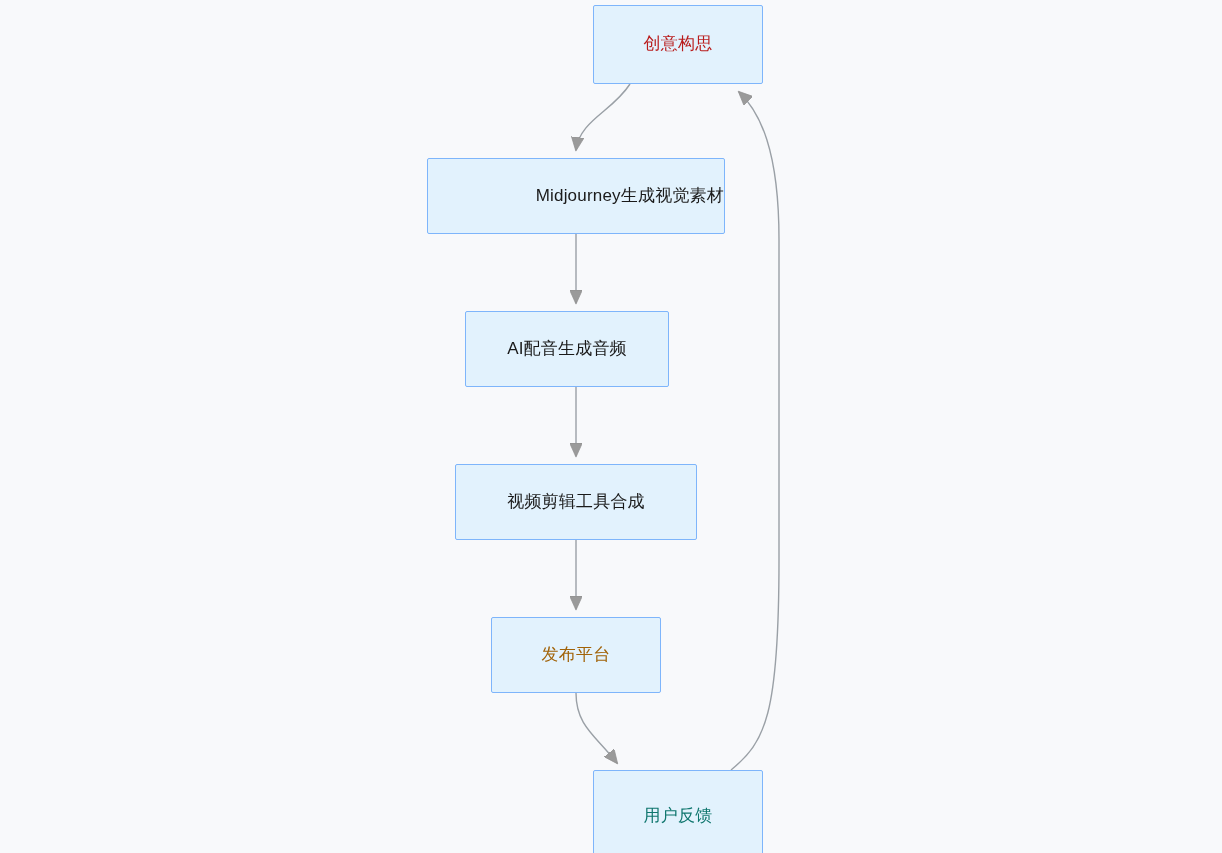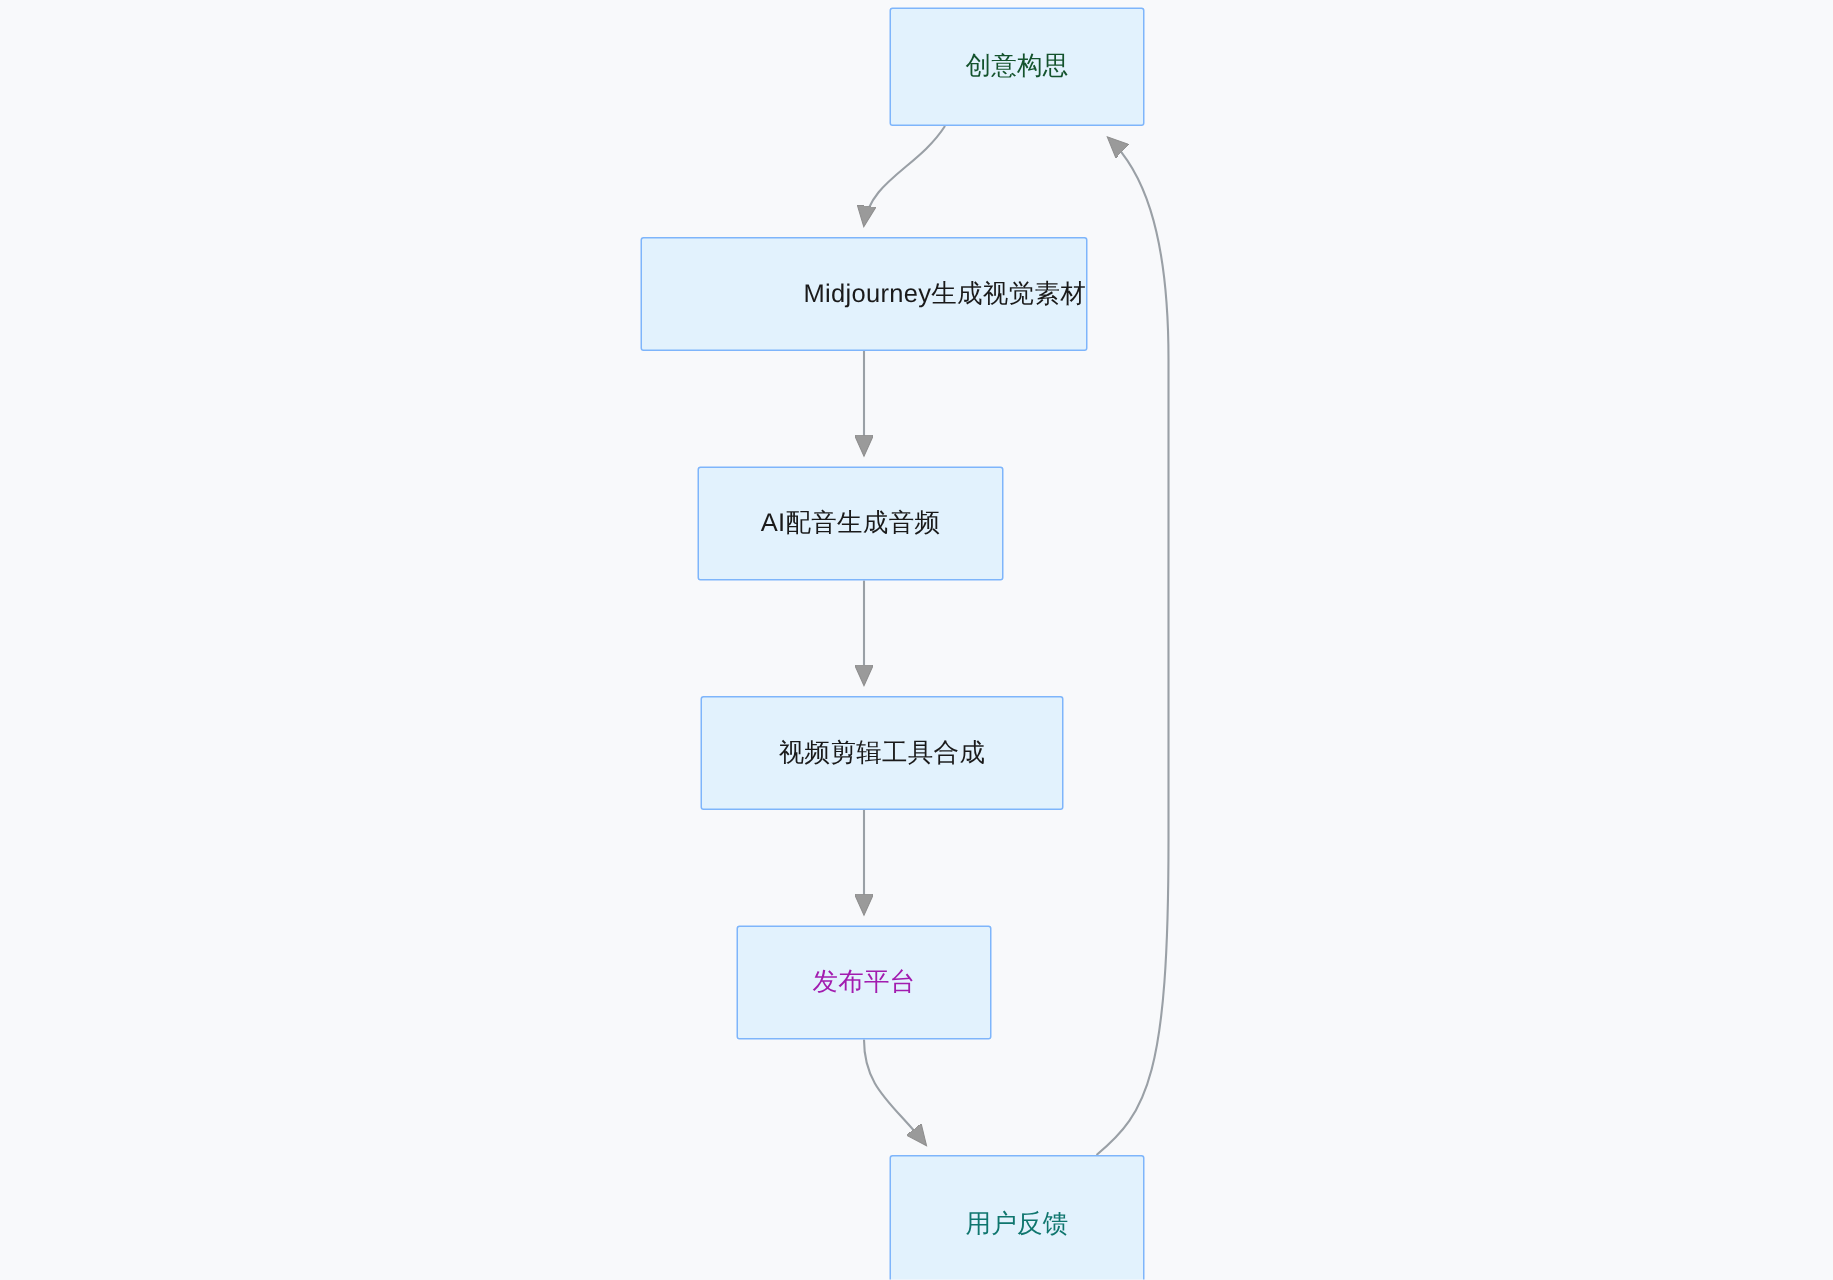--- a/index.html
+++ b/index.html
@@ -62,33 +62,33 @@
         <path d="M 630,84 C 612,112 580,120 576,150" fill="none" stroke="#9aa0a6" stroke-width="1.4" marker-end="url(#arrowhead)"></path>
         <path d="M 576,234 L 576,303" fill="none" stroke="#9aa0a6" stroke-width="1.4" marker-end="url(#arrowhead)"></path>
         <path d="M 576,387 L 576,456" fill="none" stroke="#9aa0a6" stroke-width="1.4" marker-end="url(#arrowhead)"></path>
         <path d="M 576,540 L 576,609" fill="none" stroke="#9aa0a6" stroke-width="1.4" marker-end="url(#arrowhead)"></path>
         <path d="M 576,693 C 576,726 596,736 617,763" fill="none" stroke="#9aa0a6" stroke-width="1.4" marker-end="url(#arrowhead)"></path>
         <path d="M 731,770 C 765,742 779,716 779,560 L 779,240 C 779,150 760,112 739,92" fill="none" stroke="#9aa0a6" stroke-width="1.4" marker-end="url(#arrowhead)"></path>
       </g>
   </svg>
 
   <div id="nodes-group">
-      <div class="node" style="left: 593px; top: 5px; width: 170px; height: 79px; background: rgb(226, 242, 253); border-color: rgb(126, 181, 251); color: #14532d;">
+      <div class="node" style="left: 593px; top: 5px; width: 170px; height: 79px; background: rgb(226, 242, 253); border-color: rgb(126, 181, 251); color: #b91c1c;">
         <span class="node-label">创意构思</span>
       </div>
       <div class="node" style="left: 427px; top: 158px; width: 298px; height: 76px; background: rgb(226, 242, 253); border-color: rgb(126, 181, 251); color: rgb(26, 26, 26); justify-content: flex-end;">
         <span class="node-label">Midjourney生成视觉素材</span>
       </div>
       <div class="node" style="left: 465px; top: 311px; width: 204px; height: 76px; background: rgb(226, 242, 253); border-color: rgb(126, 181, 251); color: rgb(26, 26, 26);">
         <span class="node-label">AI配音生成音频</span>
       </div>
-      <div class="node" style="left: 455px; top: 464px; width: 242px; height: 76px; background: rgb(226, 242, 253); border-color: rgb(126, 181, 251); color: rgb(26, 26, 26); margin-left: 12px;">
+      <div class="node" style="left: 455px; top: 464px; width: 242px; height: 76px; background: rgb(226, 242, 253); border-color: rgb(126, 181, 251); color: rgb(26, 26, 26);">
         <span class="node-label">视频剪辑工具合成</span>
       </div>
-      <div class="node" style="left: 491px; top: 617px; width: 170px; height: 76px; background: rgb(226, 242, 253); border-color: rgb(126, 181, 251); color: #a21caf;">
+      <div class="node" style="left: 491px; top: 617px; width: 170px; height: 76px; background: rgb(226, 242, 253); border-color: rgb(126, 181, 251); color: #a16207;">
         <span class="node-label">发布平台</span>
       </div>
       <div class="node" style="left: 593px; top: 770px; width: 170px; height: 92px; background: rgb(226, 242, 253); border-color: rgb(126, 181, 251); color: #0f766e;">
         <span class="node-label">用户反馈</span>
       </div>
     </div>
 
 </div>
 
 </body></html>

